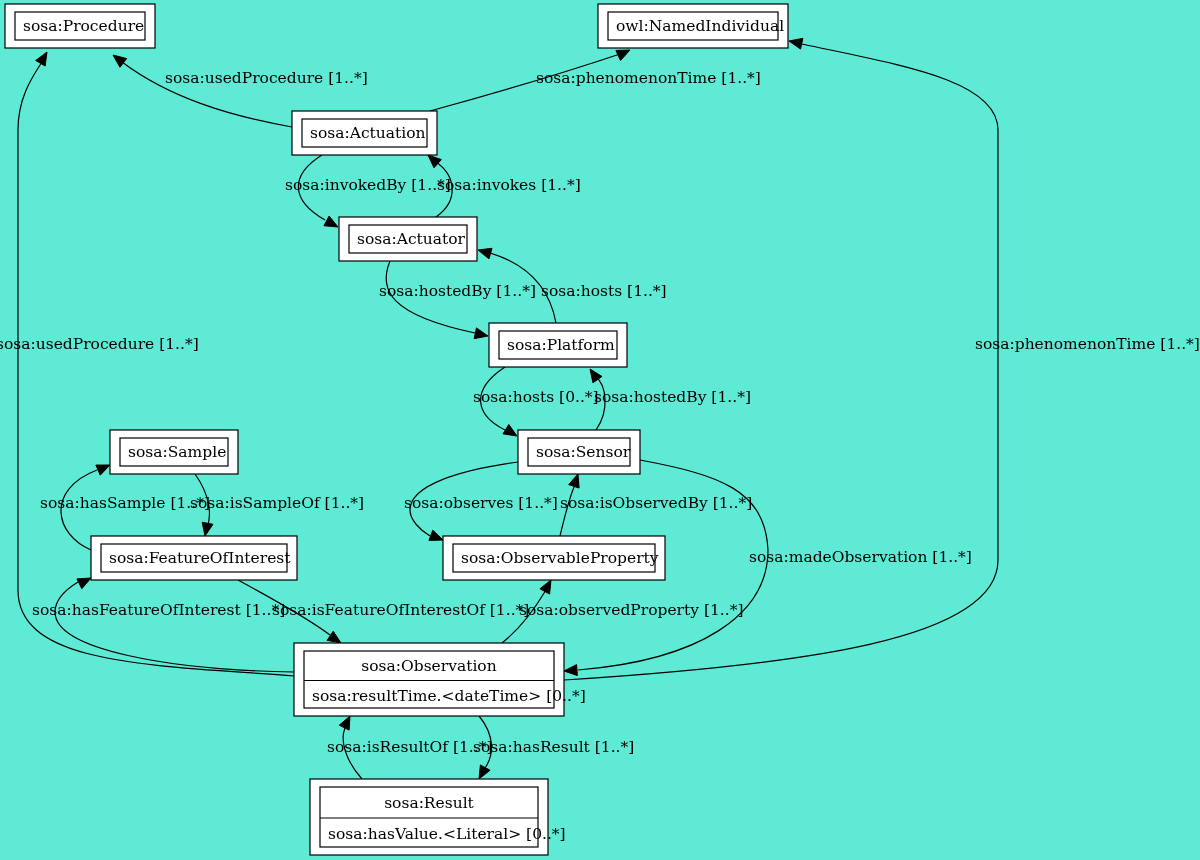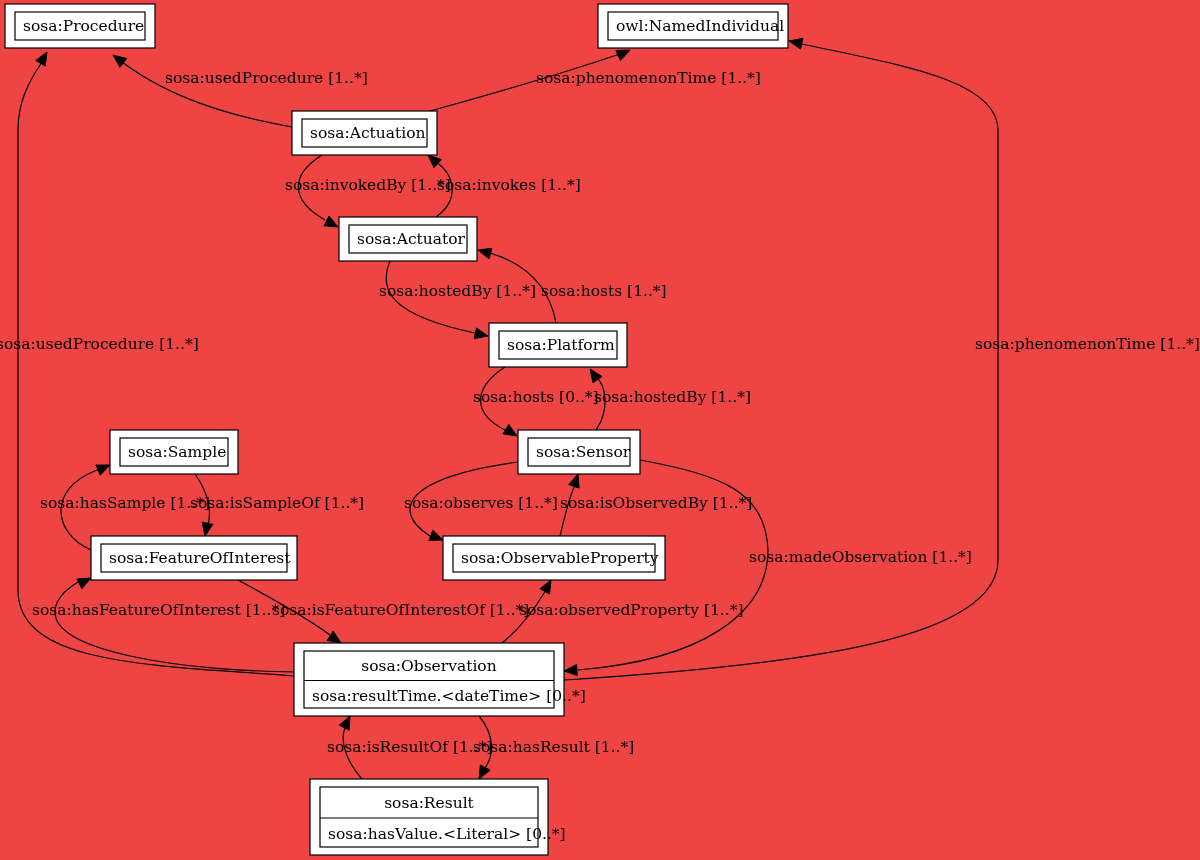--- a/index.html
+++ b/index.html
@@ -1,16 +1,16 @@
 <!DOCTYPE html>
 <html><head>
 <meta charset="utf-8">
 <style>
   html, body { margin: 0; padding: 0; background: #ffffff; }
-  #stage { position: relative; width: 1200px; height: 860px; overflow: hidden; background: #ef4444; }
+  #stage { position: relative; width: 1200px; height: 860px; overflow: hidden; background: #5eead4; }
   svg { position: absolute; left: 0; top: 0; }
   .node-outer { fill: #ffffff; stroke: #000; stroke-width: 1.2; }
   .node-inner { fill: none; stroke: #000; stroke-width: 1.2; }
   .node-text { font-family: "DejaVu Serif", serif; font-size: 15.5px; fill: #000; }
   .edge { fill: none; stroke: #000; stroke-width: 1.2; }
   .arrow { fill: #000; stroke: #000; }
   .edge-label { font-family: "DejaVu Serif", serif; font-size: 15.5px; fill: #000; }
 </style>
 </head>
 <body>

